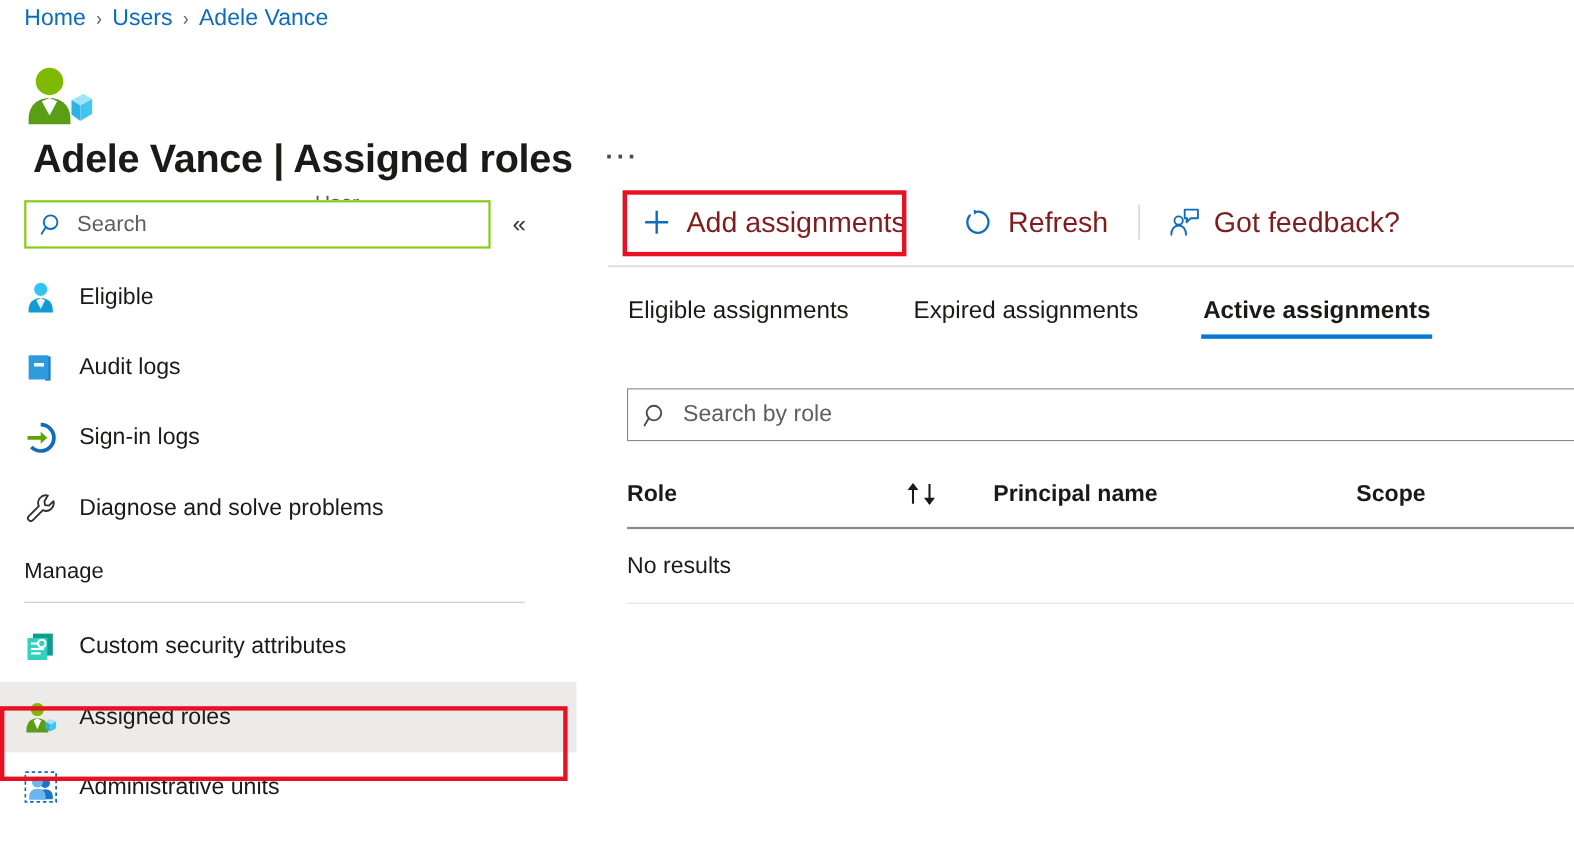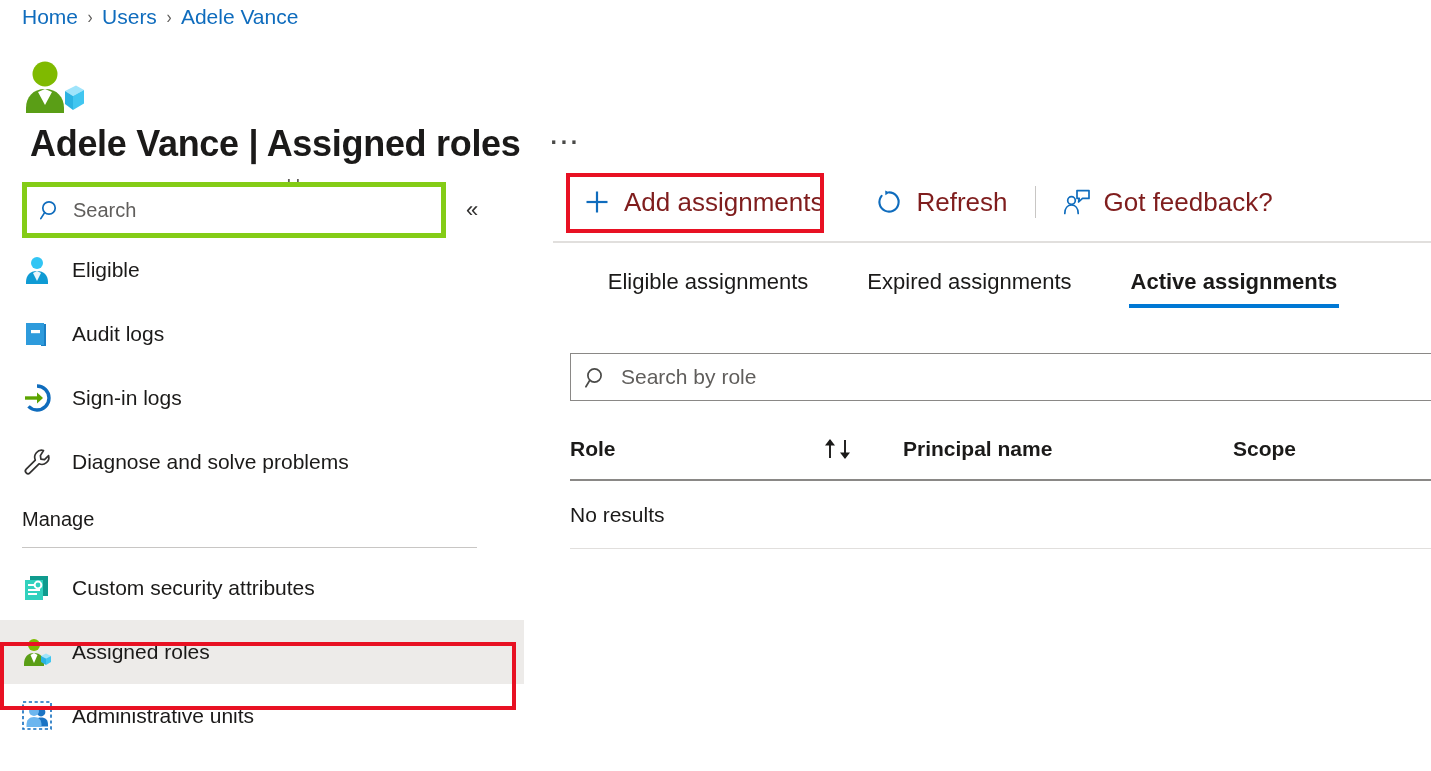--- a/index.html
+++ b/index.html
@@ -50,22 +50,22 @@
   
   .sidebar {
     position: absolute; left: 0; top: 178px;
     width: 524px; height: 593px;
   }
   .search-row {
     position: absolute; left: 22px; top: 4px;
     display: flex; align-items: center;
   }
   .search-box {
-    width: 424px; height: 56px;
-    border: 5px solid #84cc16; background: #fff;
+    width: 424px; height: 44px;
+    border: 2px solid #84cc16; background: #fff;
     display: flex; align-items: center; padding-left: 13px;
   }
   .search-ico { flex: 0 0 22px; height: 22px; margin-right: 9px; }
   .search-box input {
     border: 0; outline: 0; font-size: 20px;
     font-family: "Liberation Sans", sans-serif;
     color: #1b1a19; background: transparent; width: 350px;
   }
   .search-box input::placeholder { color: #605e5c; opacity: 1; }
   .collapse-btn {
@@ -114,21 +114,21 @@
   .tb-ico { width: 28px; height: 28px; display: flex; align-items: center; justify-content: center; }
   .tb-label { font-size: 26px; color: #7f1d1d; white-space: nowrap; }
   .tb-sep { width: 1px; height: 32px; background: #c8c6c4; margin: 0 13px; }
   .toolbar-rule {
     position: absolute; left: 0; top: 78px; right: 0;
     height: 2px; background: #e1dfdd;
   }
 
   .tabs {
     position: absolute; left: 16px; top: 96px; right: 0;
-    display: flex; align-items: flex-end; gap: 0; justify-content: center;
+    display: flex; align-items: flex-end; gap: 0;
   }
   .tab {
     font-size: 22px; color: #1b1a19; padding: 10px 2px 13px;
     margin-right: 55px; cursor: pointer; white-space: nowrap;
     position: relative;
   }
   .tab.active { font-weight: bold; }
   .tab.active::after {
     content: ""; position: absolute; left: 0; right: 0; bottom: 0;
     height: 4px; background: #0078d4;

